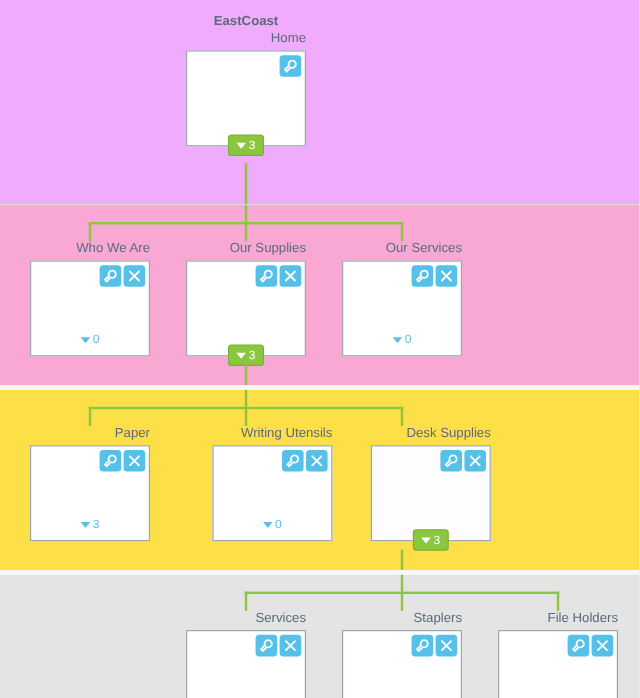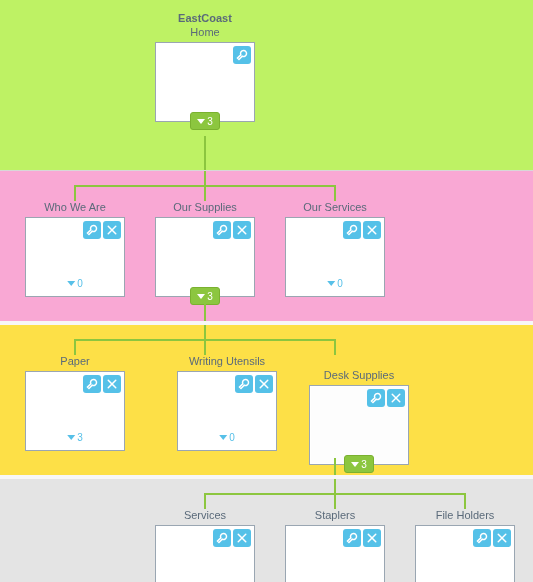--- a/index.html
+++ b/index.html
@@ -7,38 +7,39 @@
     font-family: Verdana, Geneva, sans-serif;
     font-size: 11px;
     color: #5a6a7a;
     background: #f0f0f0;
     width: 533px;
   }
   .band {
     position: relative;
     height: 150px;
   }
-  .band-root { height: 170px; background: #bef264; }
+  .band-root { height: 170px; background: #f0abfc; }
   .band-l1   { background: #f9a8d4; border-top: 1px solid #d8d8d8; }
   .band-l2   { background: #fde047; border-top: 4px solid #f7f7f7; }
   .band-l3   { background: #e4e4e4; border-top: 4px solid #f7f7f7; height: 154px; }
 
   .node {
     position: absolute;
     width: 100px;
     text-align: center;
   }
   .node .title {
     font-weight: bold;
     margin-bottom: 2px;
     white-space: nowrap;
   }
   .node .subtitle {
     margin-bottom: 4px;
     white-space: nowrap;
+    text-align: right;
   }
   .card {
     box-sizing: border-box;
     width: 100px;
     height: 80px;
     background: #fff;
     border: 1px solid #9aa6b2;
     position: relative;
   }
   .card.selected {
@@ -255,21 +256,21 @@
             </svg>
           </div>
       </div>
       <div class="child-badge plain inside">
         <span class="arrow-down"></span>
         <span>0</span>
       </div>
     </div>
   </div>
 
-  <div class="node" style="left:285px; top:44px;padding-left:24px;">
+  <div class="node" style="left:285px; top:30px;padding-left:24px;">
     <div class="subtitle">Desk Supplies</div>
     <div class="card selected">
       <div class="toolbar">
         <div class="tool-btn">
             <svg viewBox="0 0 16 16">
               <path d="M10 2a4 4 0 0 0-3.6 5.7L2 12l2 2 4.3-4.4A4 4 0 1 0 10 2z"></path>
             </svg>
           </div>
         <div class="tool-btn">
             <svg viewBox="0 0 16 16">

